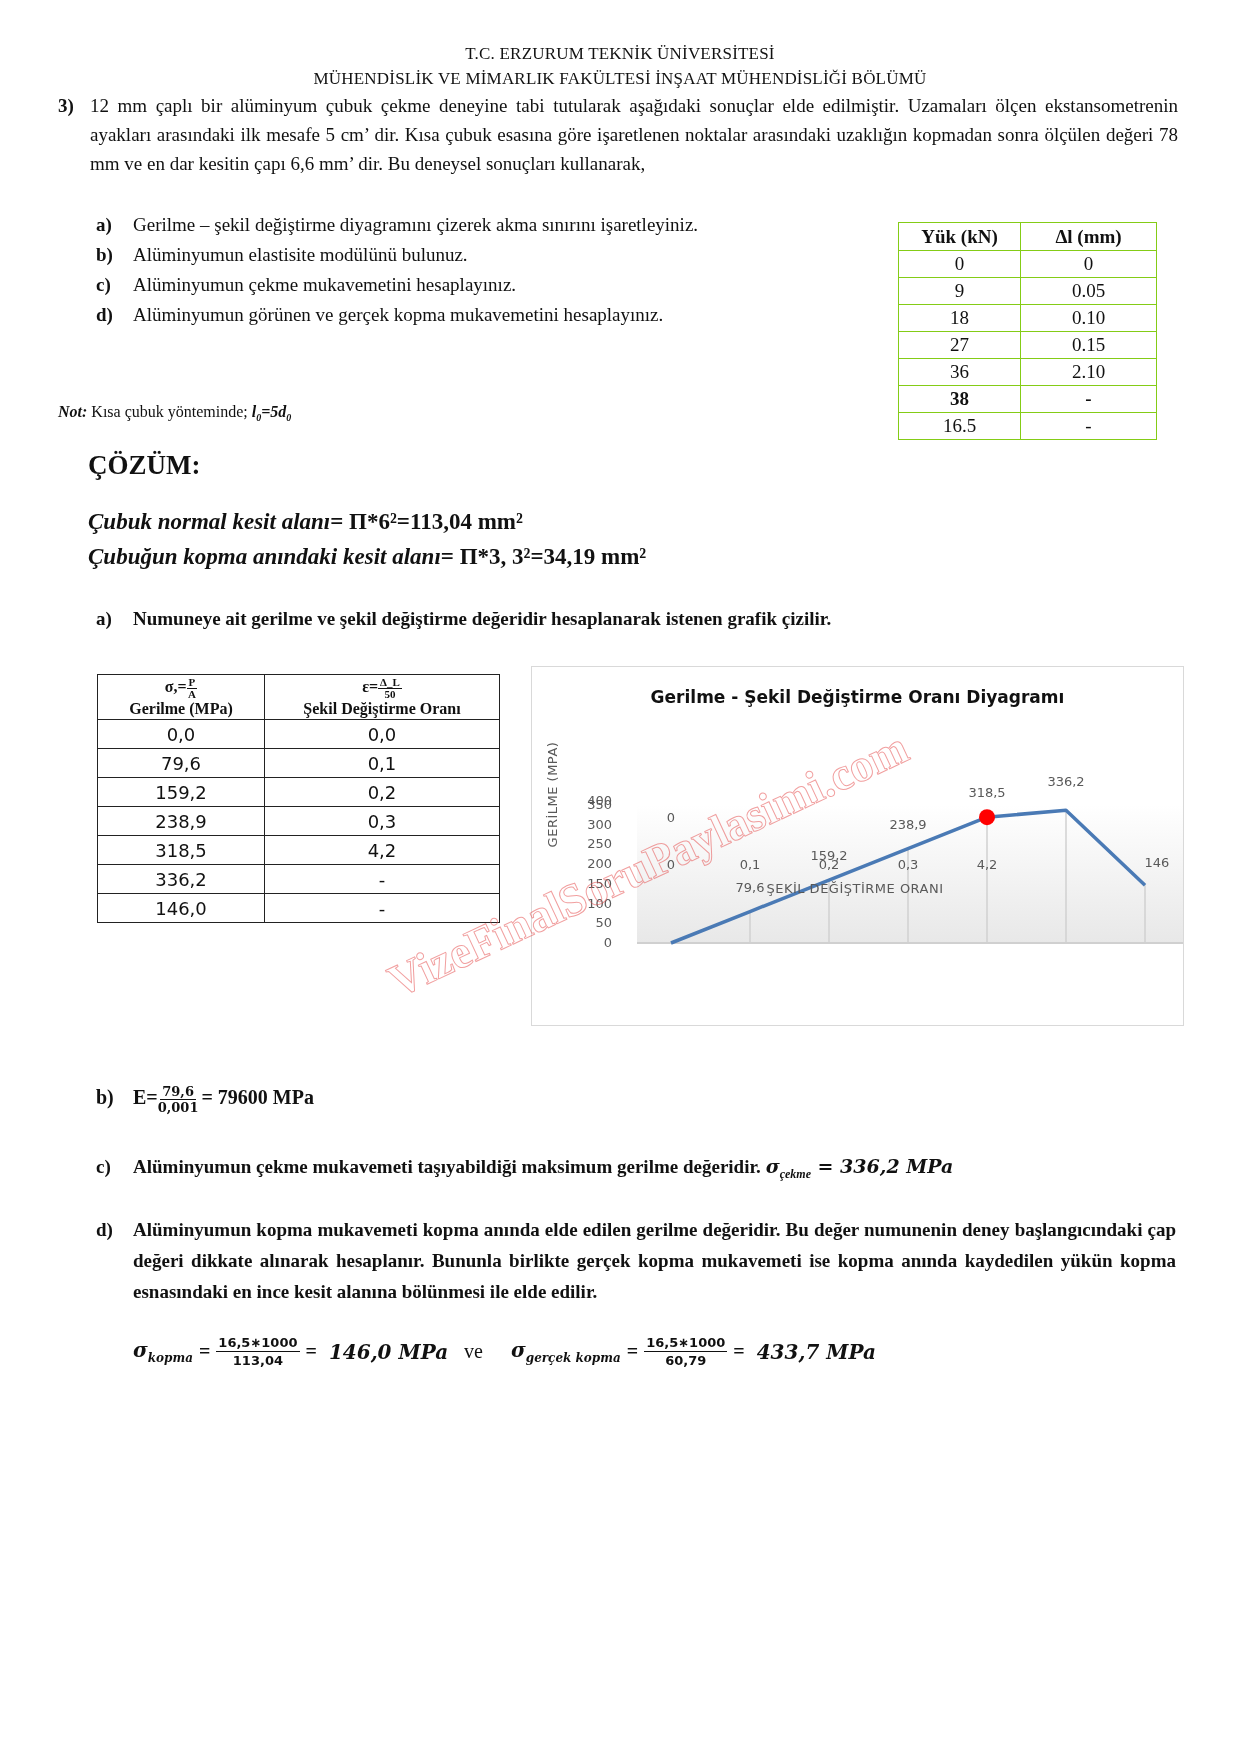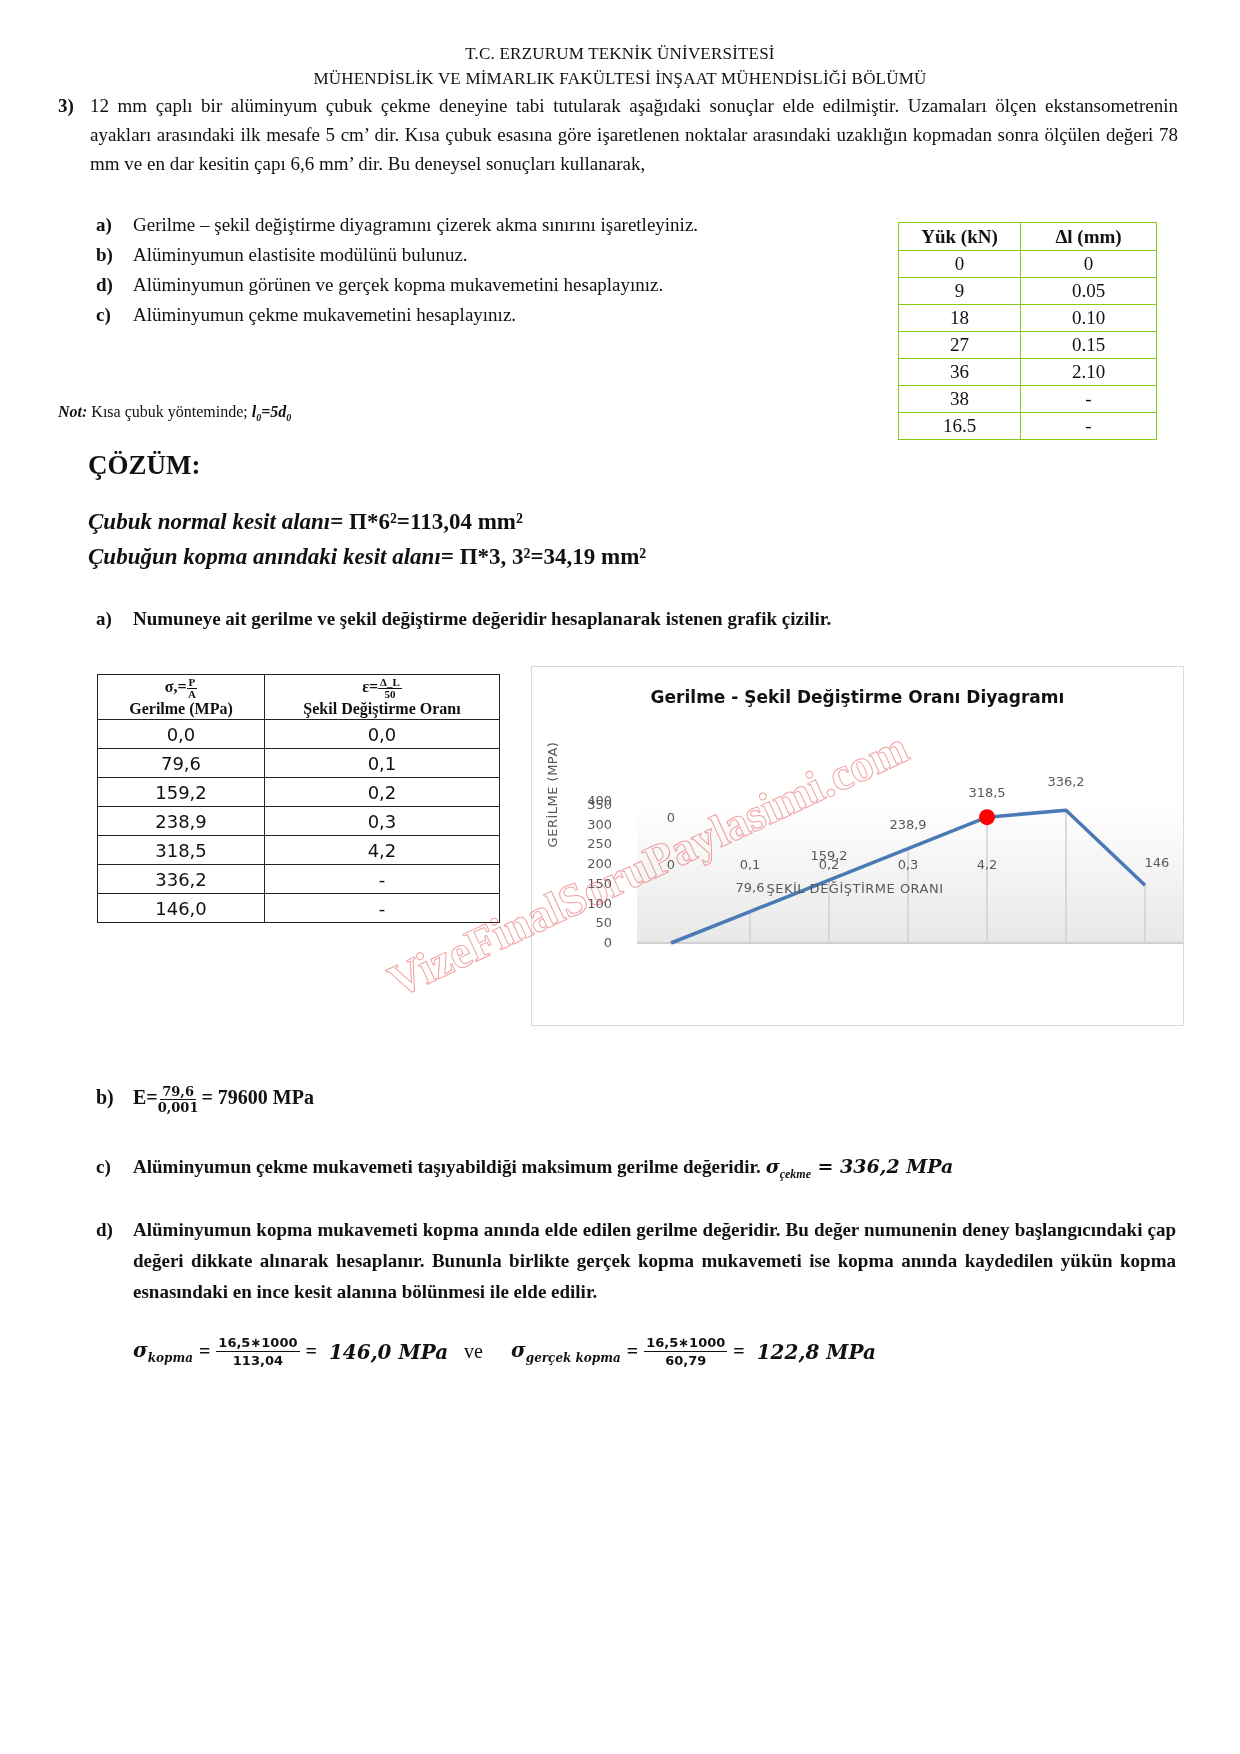--- a/index.html
+++ b/index.html
@@ -39,22 +39,22 @@
 <div class="abs hdr" style="top:69px;">MÜHENDİSLİK VE MİMARLIK FAKÜLTESİ İNŞAAT MÜHENDİSLİĞİ BÖLÜMÜ</div>
 
 <div class="abs para" style="left:58px; top:91px; width:1120px;">
   <span class="abs qnum" style="left:0; top:0;">3)</span>
   <div style="margin-left:32px;">12 mm çaplı bir alüminyum çubuk çekme deneyine tabi tutularak aşağıdaki sonuçlar elde edilmiştir. Uzamaları ölçen ekstansometrenin ayakları arasındaki ilk mesafe 5 cm’ dir. Kısa çubuk esasına göre işaretlenen noktalar arasındaki uzaklığın kopmadan sonra ölçülen değeri 78 mm ve en dar kesitin çapı 6,6 mm’ dir.  Bu deneysel sonuçları kullanarak,</div>
 </div>
 
 <div class="abs" style="left:96px; top:210px; width:760px;">
   <div class="item"><b>a)</b><span>Gerilme – şekil değiştirme diyagramını çizerek akma sınırını işaretleyiniz.</span></div>
   <div class="item"><b>b)</b><span>Alüminyumun elastisite modülünü bulunuz.</span></div>
+  <div class="item"><b>c)</b><span>Alüminyumun çekme mukavemetini hesaplayınız.</span></div>
   <div class="item"><b>d)</b><span>Alüminyumun görünen ve gerçek kopma mukavemetini hesaplayınız.</span></div>
-  <div class="item"><b>c)</b><span>Alüminyumun çekme mukavemetini hesaplayınız.</span></div>
 </div>
 
 <div class="abs" style="left:58px; top:403px; font-size:16px;">
   <b><i>Not:</i></b><span> Kısa çubuk yönteminde; </span><b><i><span>l</span><sub style="font-size:10px;">0</sub><span>=5d</span><sub style="font-size:10px;">0</sub></i></b>
 </div>
 
 <table class="abs data" style="left:898px; top:222px; width:259px;">
   <tbody>
       <tr style="height:28px;">
     <th style="width:121px;">Yük (kN)</th>
@@ -73,21 +73,21 @@
         <td>0.10</td>
       </tr>
   <tr style="height:27px;">
         <td>27</td>
         <td>0.15</td>
       </tr>
   <tr style="height:27px;">
         <td>36</td>
         <td>2.10</td>
       </tr>
-  <tr style="height:27px;">
+  <tr style="height:27px;font-weight:bold;">
         <td>38</td>
         <td>-</td>
       </tr>
   <tr style="height:27px;">
         <td>16.5</td>
         <td>-</td>
       </tr>
 </tbody>
   </table>
 
@@ -246,14 +246,14 @@
   <span>=</span>
   <span class="math-i" style="margin-left:6px;">146,0 MPa</span>
   <span style="font-weight:normal; margin:0 22px 0 10px;">ve</span>
   <span class="math-i"><span>σ</span><sub style="font-size:12px;">gerçek kopma</sub></span>
   <span>=</span>
   <span class="frac" style="font-size:13px; line-height:17px; font-family:'DejaVu Sans', sans-serif; font-weight:bold;">
       <span class="num">16,5∗1000</span>
       <span>60,79</span>
     </span>
   <span>=</span>
-  <span class="math-i" style="margin-left:6px;">122,8 MPa</span>
+  <span class="math-i" style="margin-left:6px;">433,7 MPa</span>
 </div>
 
 </body></html>

